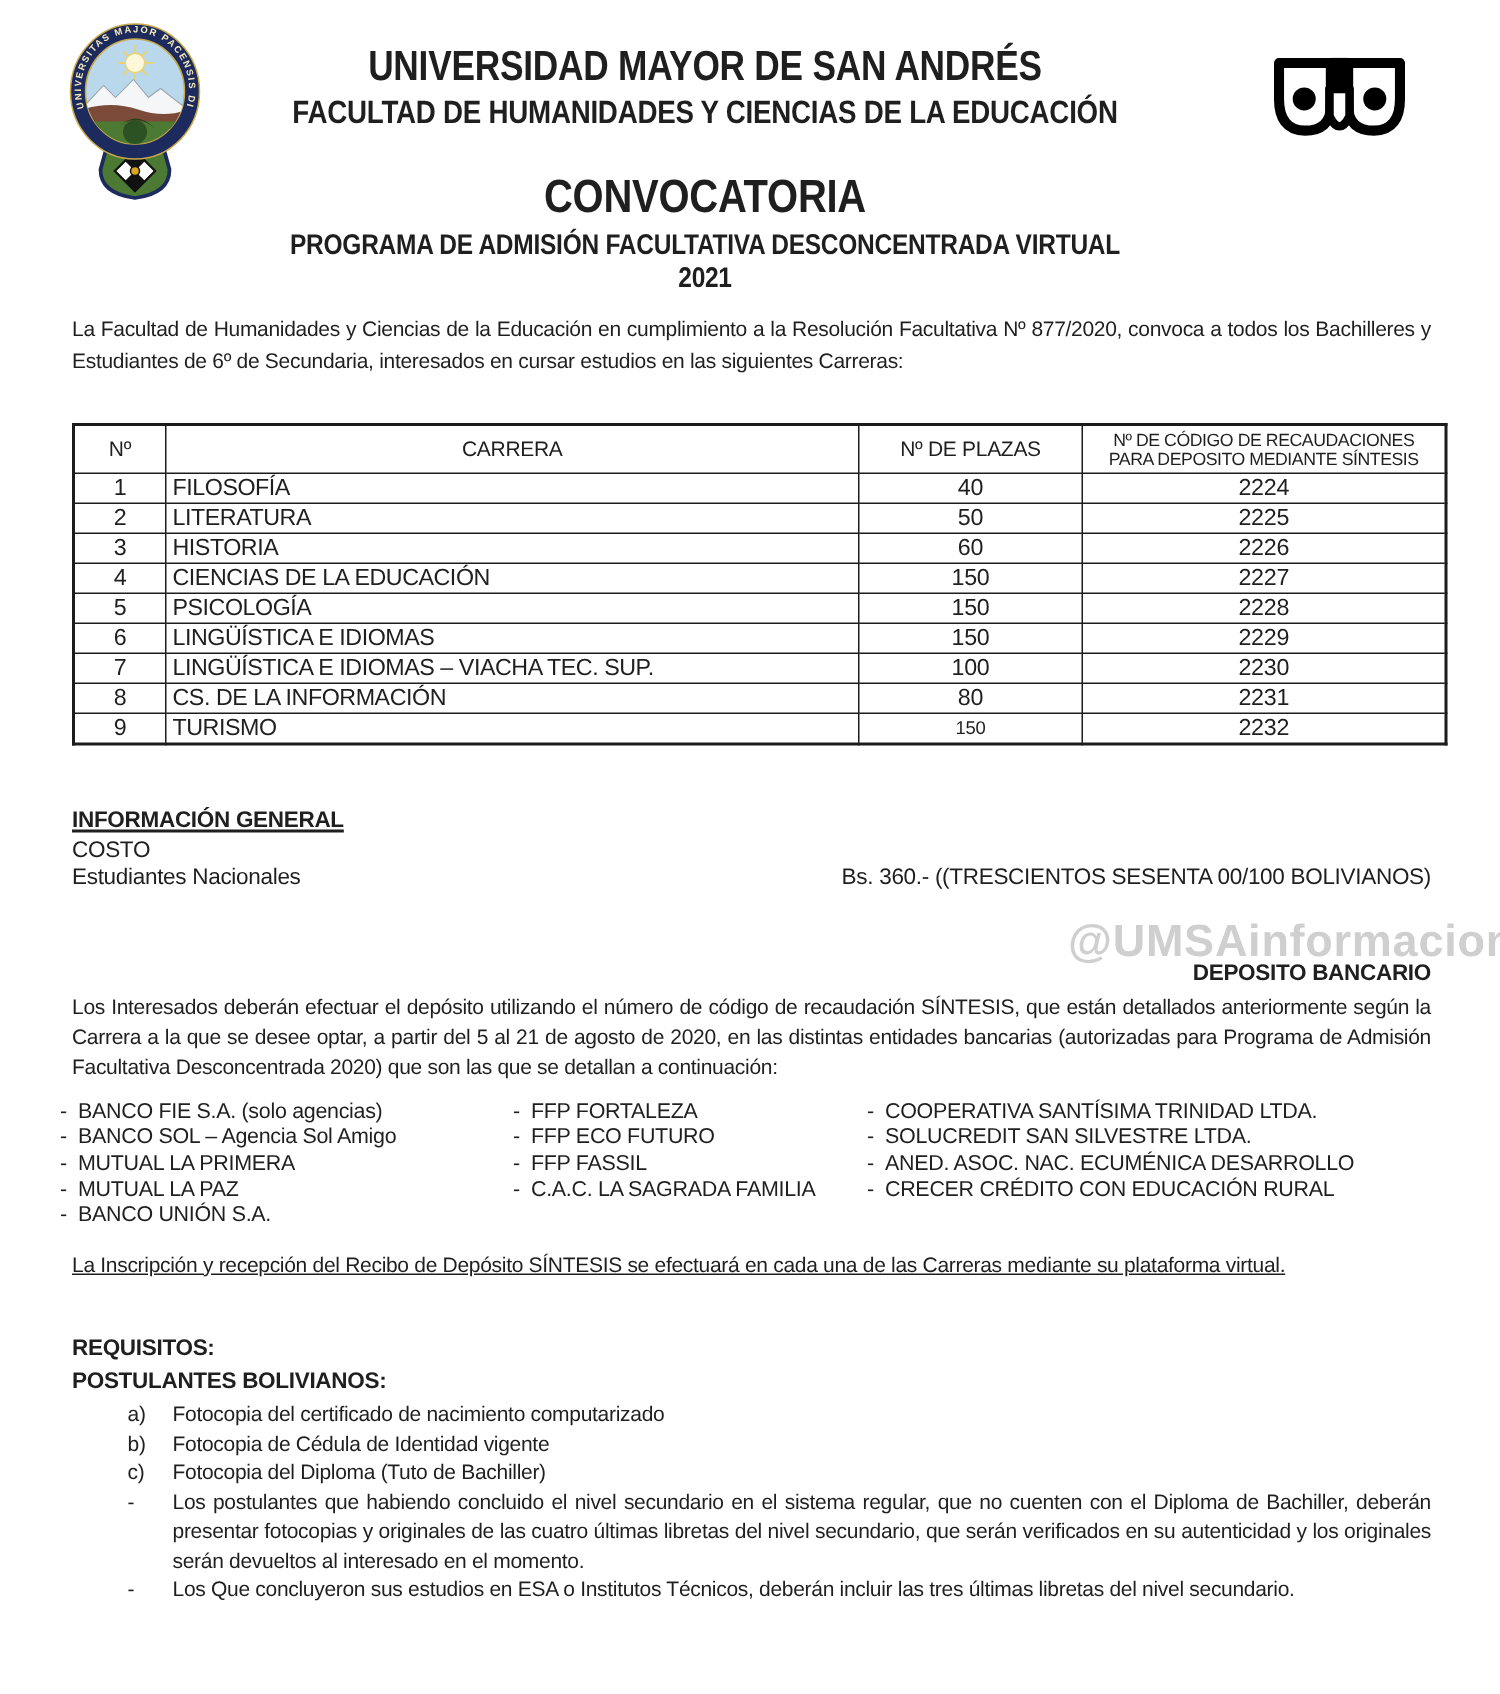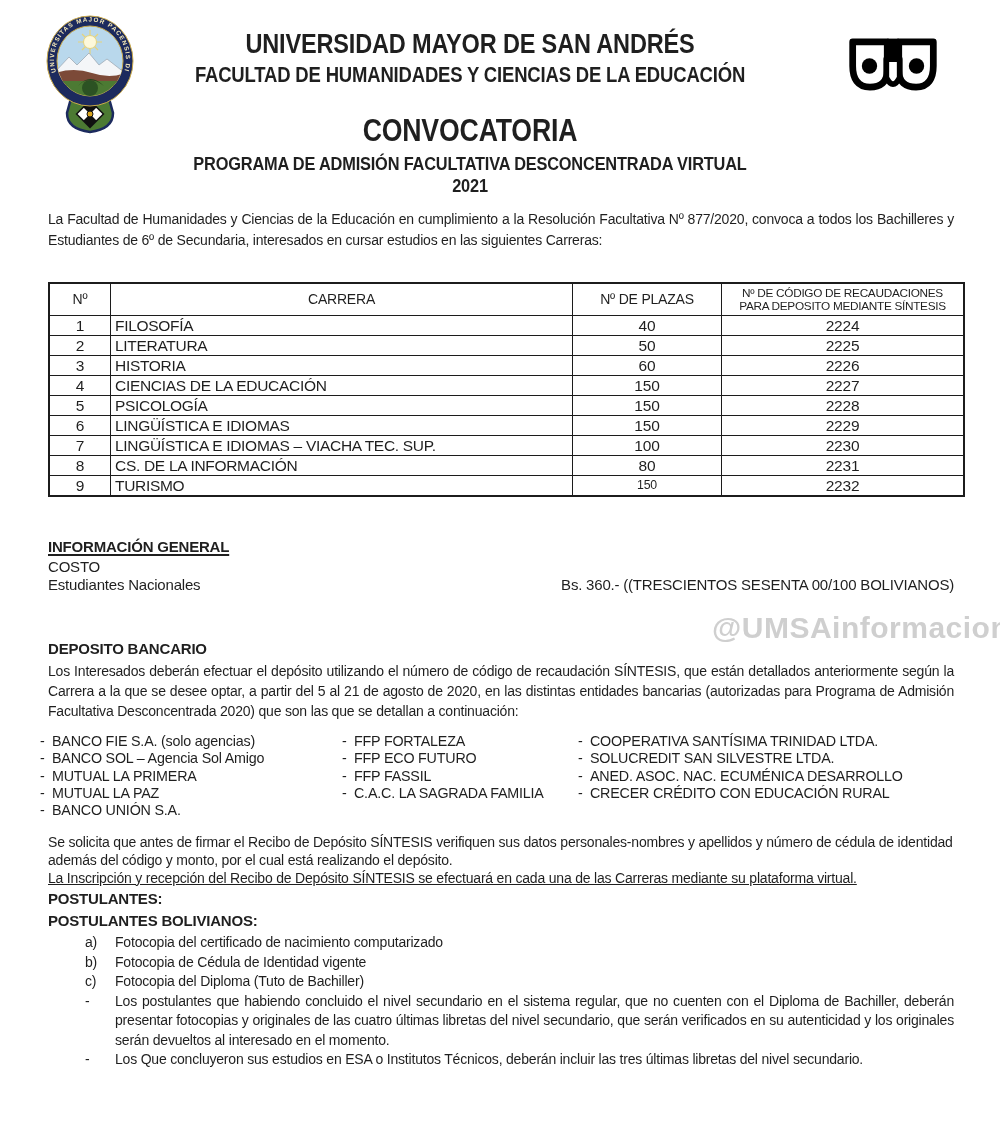--- a/index.html
+++ b/index.html
@@ -47,21 +47,21 @@
 
   
   .info { left:48px; top:538px; width:906px; font-size:15px; line-height:18px; }
   .info-heading { font-weight:bold; text-decoration:underline; text-decoration-thickness:2px; text-underline-offset:2px; }
   .info-costo { margin-top:2px; }
   .cost-row { display:flex; }
   .cost-label { width:237px; }
   .cost-value { flex:1;text-align:right; }
 
   
-  .dep-heading { left:48px; top:640px; width:906px; font-size:15px; font-weight:bold; }
+  .dep-heading { left:48px; top:640px; width:906px; font-size:15px; font-weight:bold;text-align:right; }
   .dep-par { left:48px; top:661px; width:906px; font-size:14px; line-height:20px; text-align:justify; }
 
   
   .banks { left:40px; top:733px; width:920px; font-size:14.3px; line-height:17.3px; }
   .bank-col { position:absolute; top:0; }
   .bank-col-1 { left:0; width:300px; }
   .bank-col-2 { left:302px; width:234px; }
   .bank-col-3 { left:538px; width:382px; }
   .bank-item { display:flex; }
   .bank-dash { width:12px; flex:0 0 12px; }
@@ -289,25 +289,24 @@
           <span class="bank-name">ANED. ASOC. NAC. ECUMÉNICA DESARROLLO</span>
         </div>
       <div class="bank-item">
           <span class="bank-dash">-</span>
           <span class="bank-name">CRECER CRÉDITO CON EDUCACIÓN RURAL</span>
         </div>
     </div>
   </div>
 
   <div class="abs notes">
-    <div class="p1">Se solicita que antes de firmar el Recibo de Depósito SÍNTESIS verifiquen sus datos personales-nombres y apellidos y número de cédula de identidad además del código y monto, por el cual está realizando el depósito.</div>
     <div class="p2">La Inscripción y recepción del Recibo de Depósito SÍNTESIS se efectuará en cada una de las Carreras mediante su plataforma virtual.</div>
   </div>
 
-  <div class="abs req-h1">POSTULANTES:</div>
+  <div class="abs req-h1">REQUISITOS:</div>
   <div class="abs req-h2">POSTULANTES BOLIVIANOS:</div>
 
   <div class="abs req-list">
     <div class="req-item">
       <span class="req-marker">a)</span>
       <span class="req-text">Fotocopia del certificado de nacimiento computarizado</span>
     </div>
     <div class="req-item">
       <span class="req-marker">b)</span>
       <span class="req-text">Fotocopia de Cédula de Identidad vigente</span>

